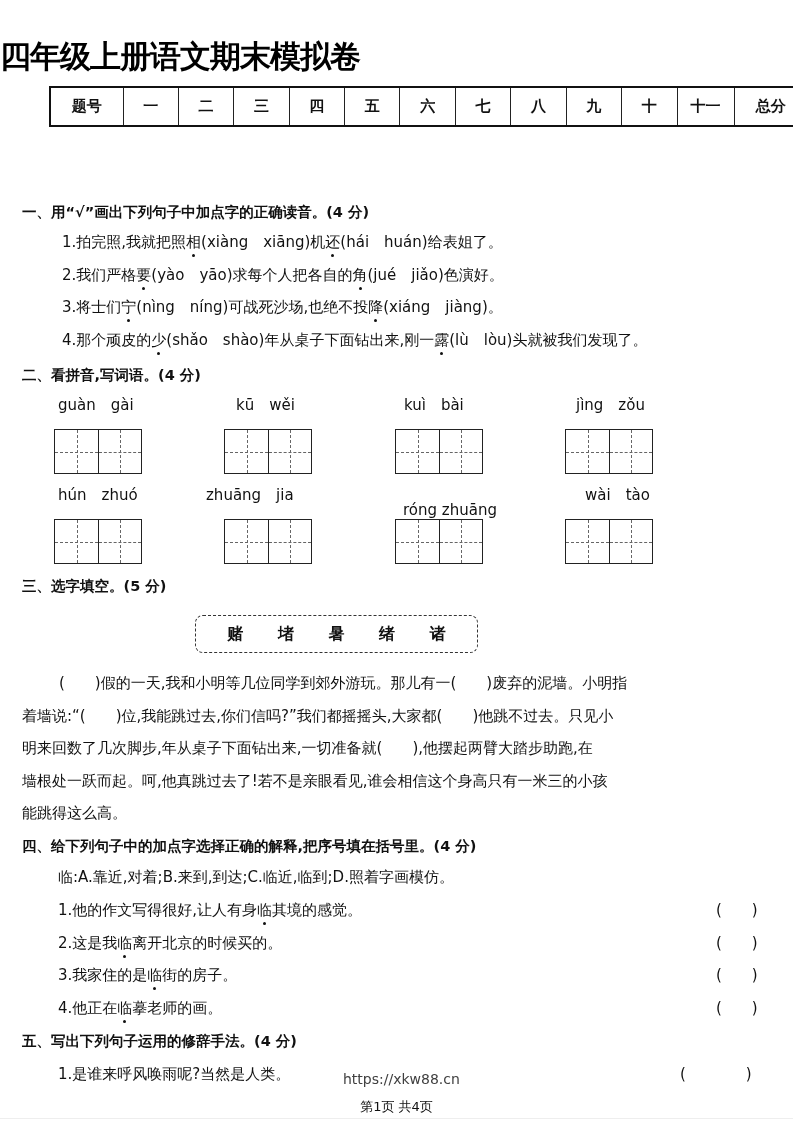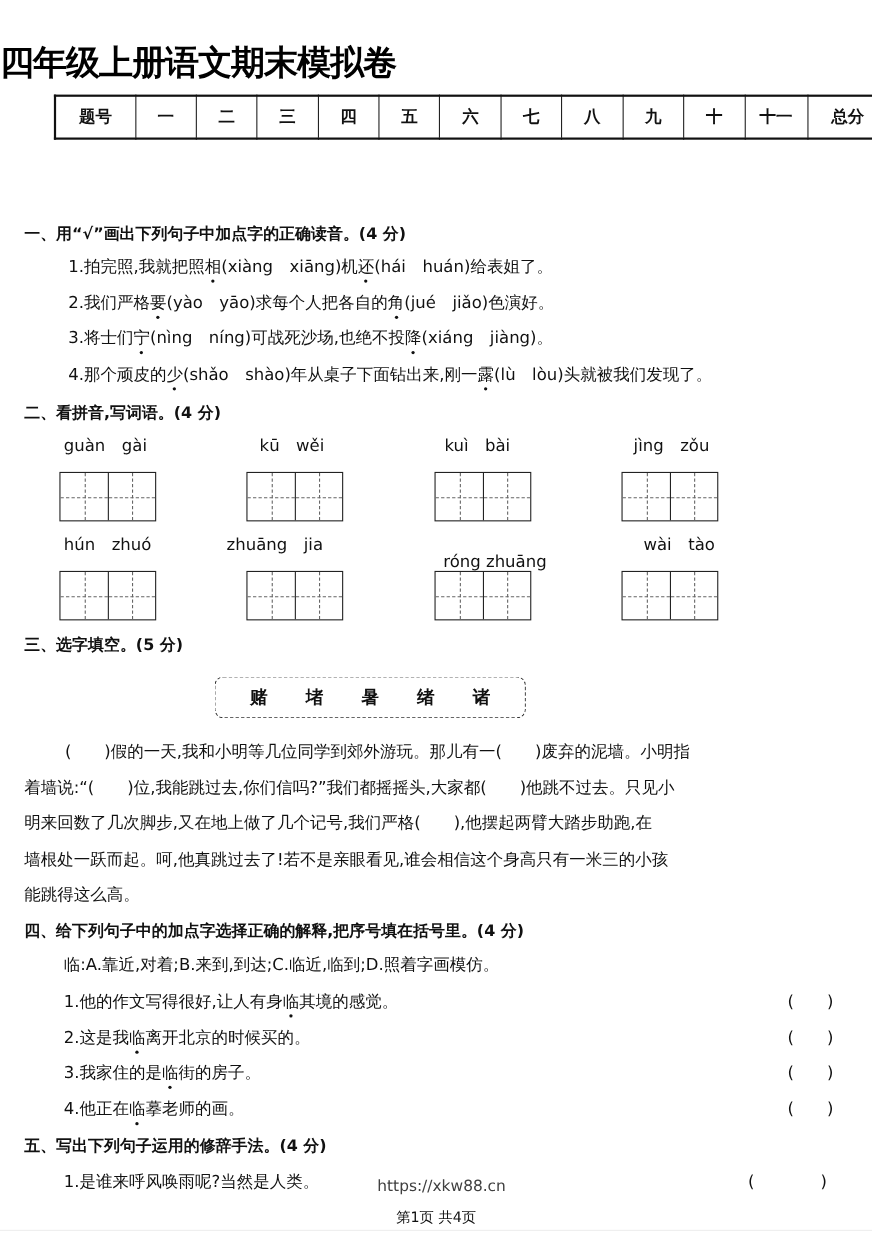--- a/index.html
+++ b/index.html
@@ -175,21 +175,21 @@
   <span>赌</span>
   <span>堵</span>
   <span>暑</span>
   <span>绪</span>
   <span>诸</span>
 </div>
 
 <div class="para" style="top:667px">
   <div style="padding-left:37px">(　　)假的一天,我和小明等几位同学到郊外游玩。那儿有一(　　)废弃的泥墙。小明指</div>
   <div>着墙说:“(　　)位,我能跳过去,你们信吗?”我们都摇摇头,大家都(　　)他跳不过去。只见小</div>
-  <div>明来回数了几次脚步,又在地上做了几个记号,我们严格(　　),他摆起两臂大踏步助跑,在</div>
+  <div>明来回数了几次脚步,年从桌子下面钻出来,一切准备就(　　),他摆起两臂大踏步助跑,在</div>
   <div>墙根处一跃而起。呵,他真跳过去了!若不是亲眼看见,谁会相信这个身高只有一米三的小孩</div>
   <div>能跳得这么高。</div>
 </div>
 
 <div class="abs sec" style="top:837px">四、给下列句子中的加点字选择正确的解释,把序号填在括号里。(4 分)</div>
 <div class="abs line" style="top:868px; left:58px">临:A.靠近,对着;B.来到,到达;C.临近,临到;D.照着字画模仿。</div>
 
 <div class="abs line" style="top:901px; left:58px"><span>1.他的作文写得很好,让人有身</span><span class="dot">临</span><span>其境的感觉。</span></div>
 <div class="paren" style="left:716px; top:901px">(　　)</div>
 

